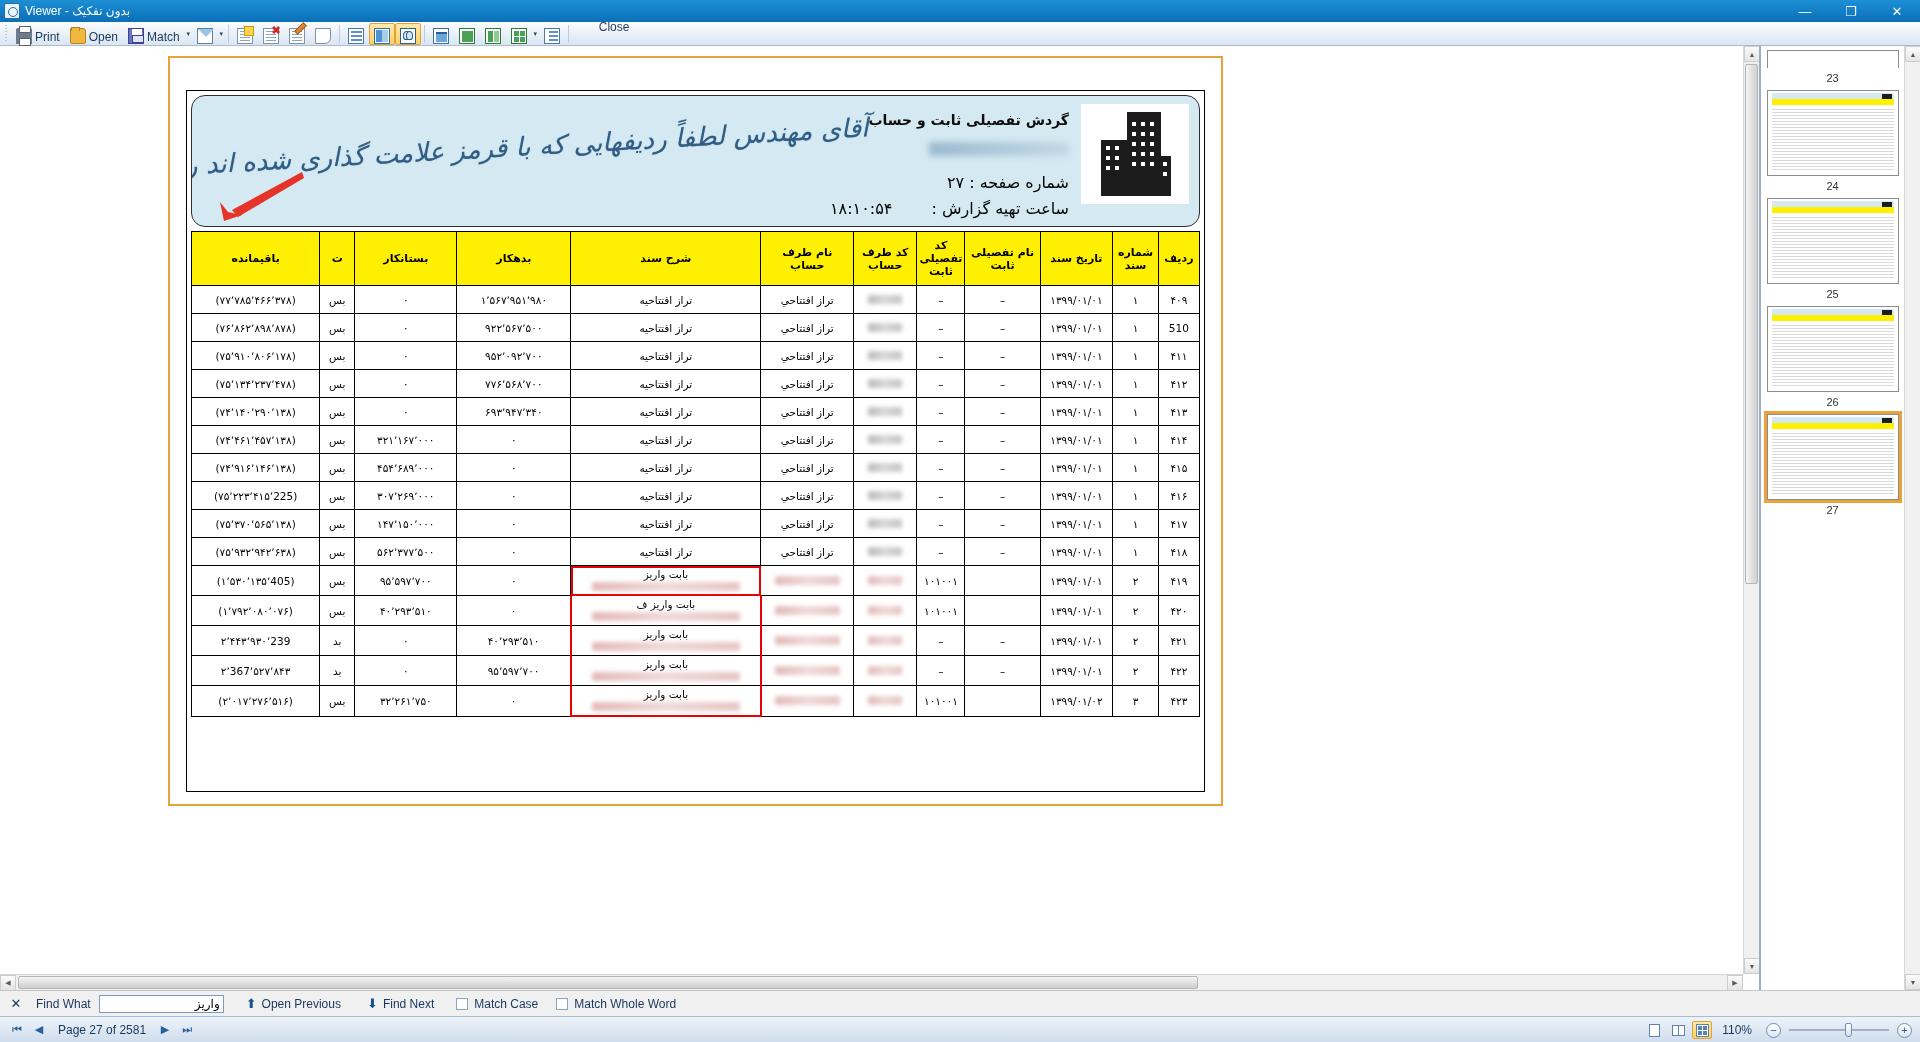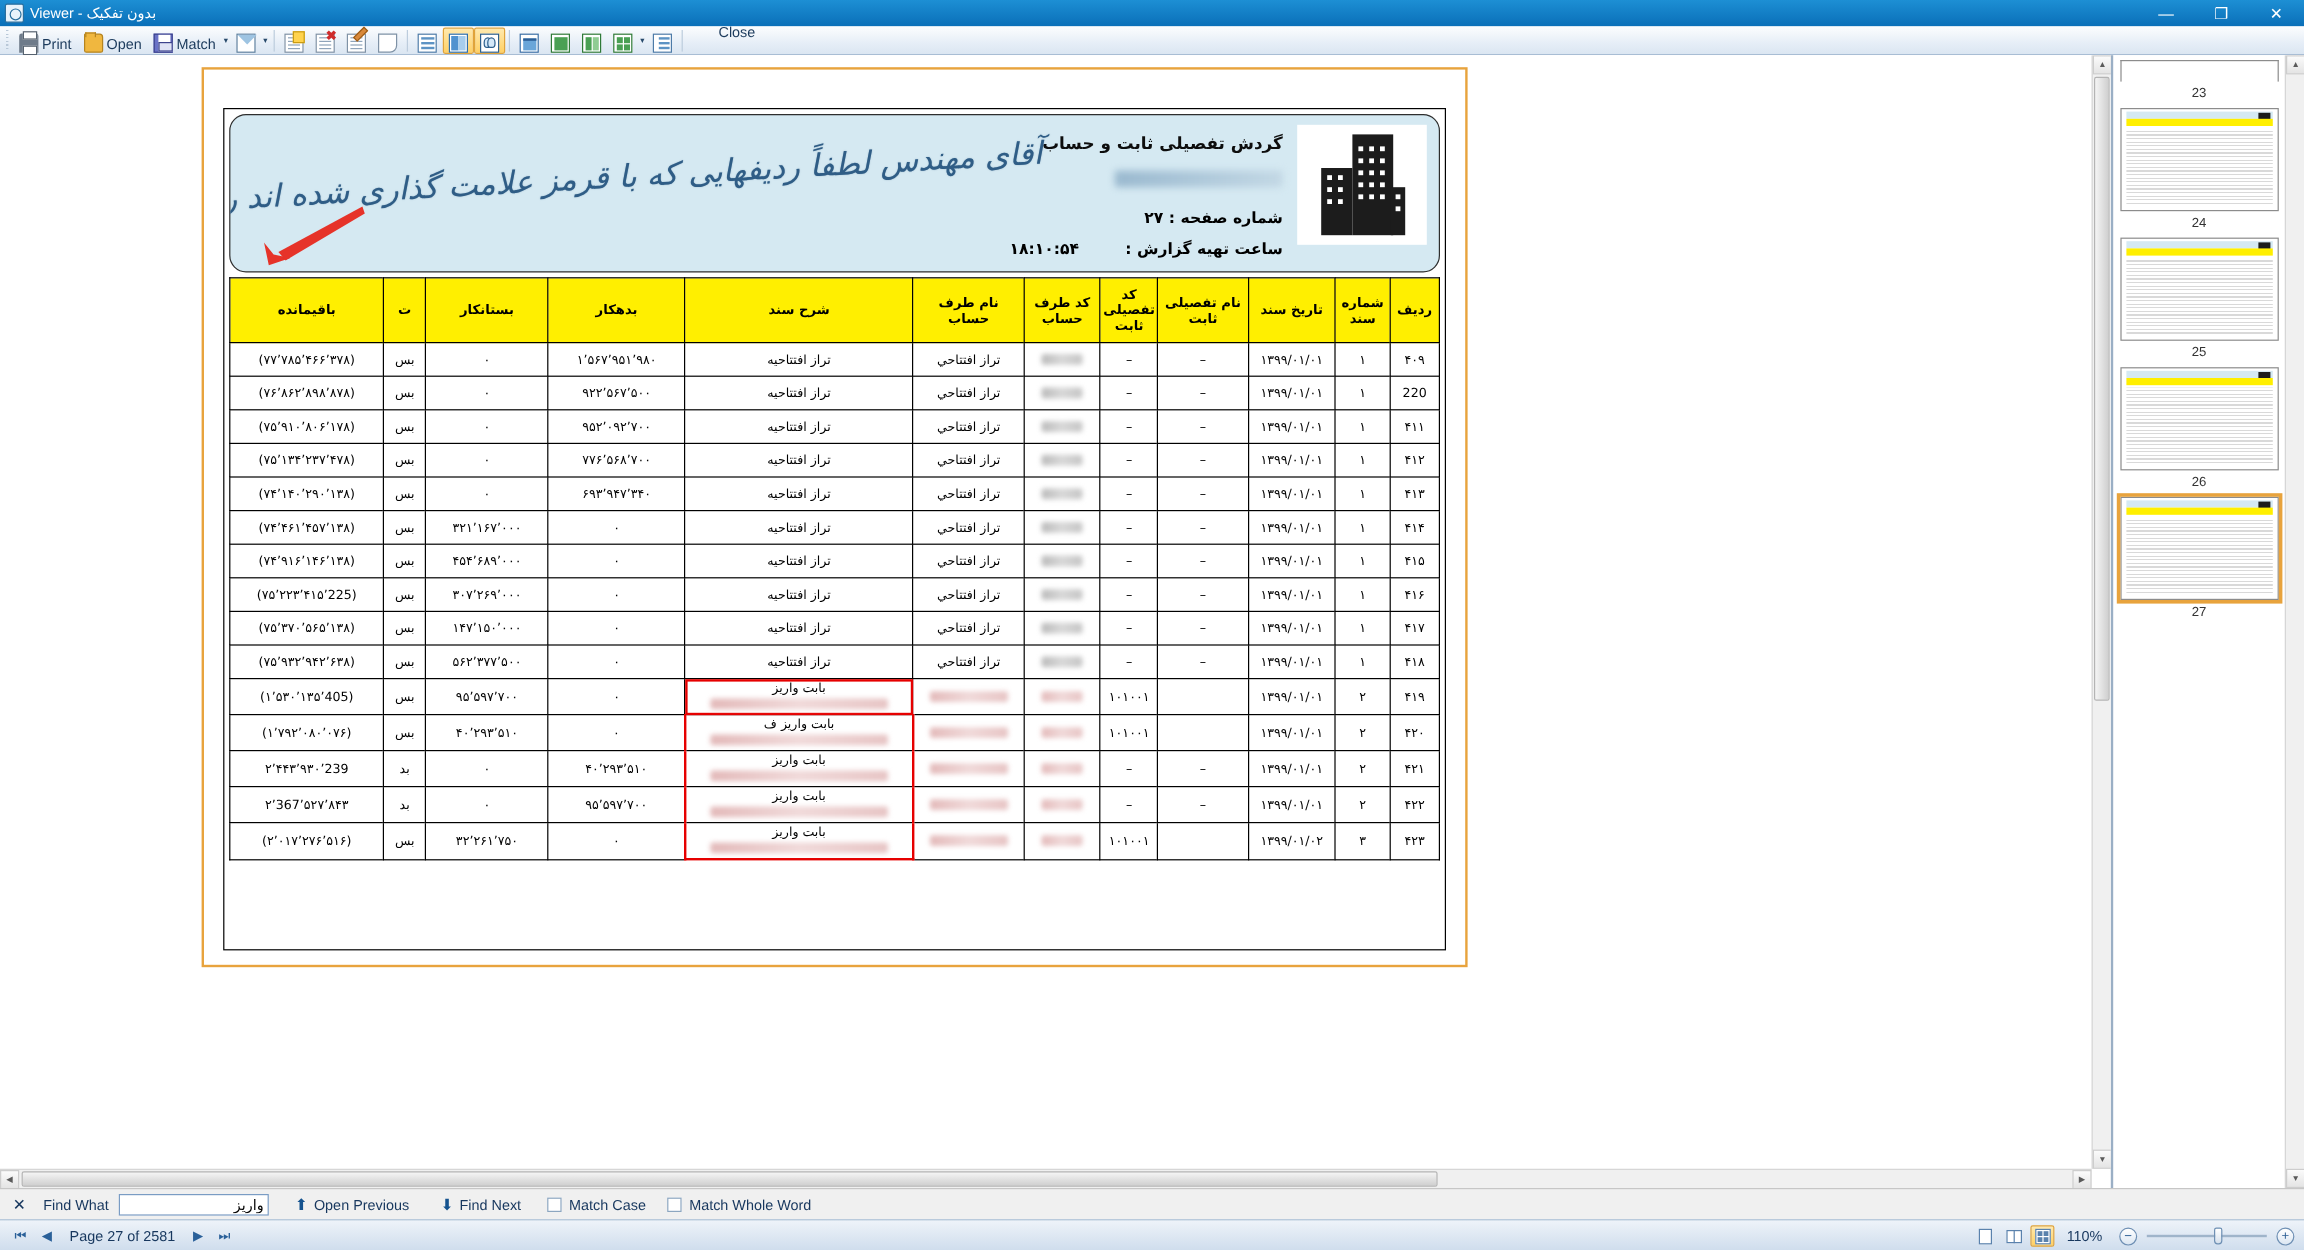--- a/index.html
+++ b/index.html
@@ -131,21 +131,21 @@
     direction:rtl; font-weight:bold; font-size:14px; color:#0d0d0d;
     font-family:"DejaVu Sans", sans-serif;
   }
   .rpt-company{
     position:absolute; right:130px; top:46px; width:140px; height:14px;
     background:linear-gradient(90deg,#9ab9cf,#c3d8e5);
     filter:blur(3px); border-radius:2px;
   }
   .rpt-meta{
     position:absolute; right:130px; top:74px; direction:rtl; text-align:right;
-    font-size:13px; font-weight:bold; font-family:"DejaVu Sans", sans-serif;
+    font-size:16px; font-weight:normal; font-family:"DejaVu Sans", sans-serif;
     line-height:26px;
   }
   .rpt-meta .mt-time{ display:inline-block; margin-right:34px; }
   .handwrite{
     position:absolute; right:330px; top:40px;
     direction:rtl; color:#2f5d86; font-size:26px;
     font-family:"DejaVu Serif", serif; font-style:italic;
     white-space:nowrap; transform:rotate(-3.2deg);
     text-shadow:0 0 1px rgba(47,93,134,.5);
   }
@@ -435,21 +435,21 @@
                     <span class="blurtxt" style="width: 62%;"></span>
                   </td>
                   <td>تراز افتتاحي</td>
                   <td class="desc">تراز افتتاحيه</td>
                   <td class="num">۱٬۵۶۷٬۹۵۱٬۹۸۰</td>
                   <td class="num">۰</td>
                   <td>بس</td>
                   <td class="num">(۷۷٬۷۸۵٬۴۶۶٬۳۷۸)</td>
                 </tr>
                 <tr>
-                  <td>220</td>
+                  <td>510</td>
                   <td>۱</td>
                   <td>۱۳۹۹/۰۱/۰۱</td>
                   <td>–</td>
                   <td>–</td>
                   <td>
                     <span class="blurtxt" style="width: 62%;"></span>
                   </td>
                   <td>تراز افتتاحي</td>
                   <td class="desc">تراز افتتاحيه</td>
                   <td class="num">۹۲۲٬۵۶۷٬۵۰۰</td>

